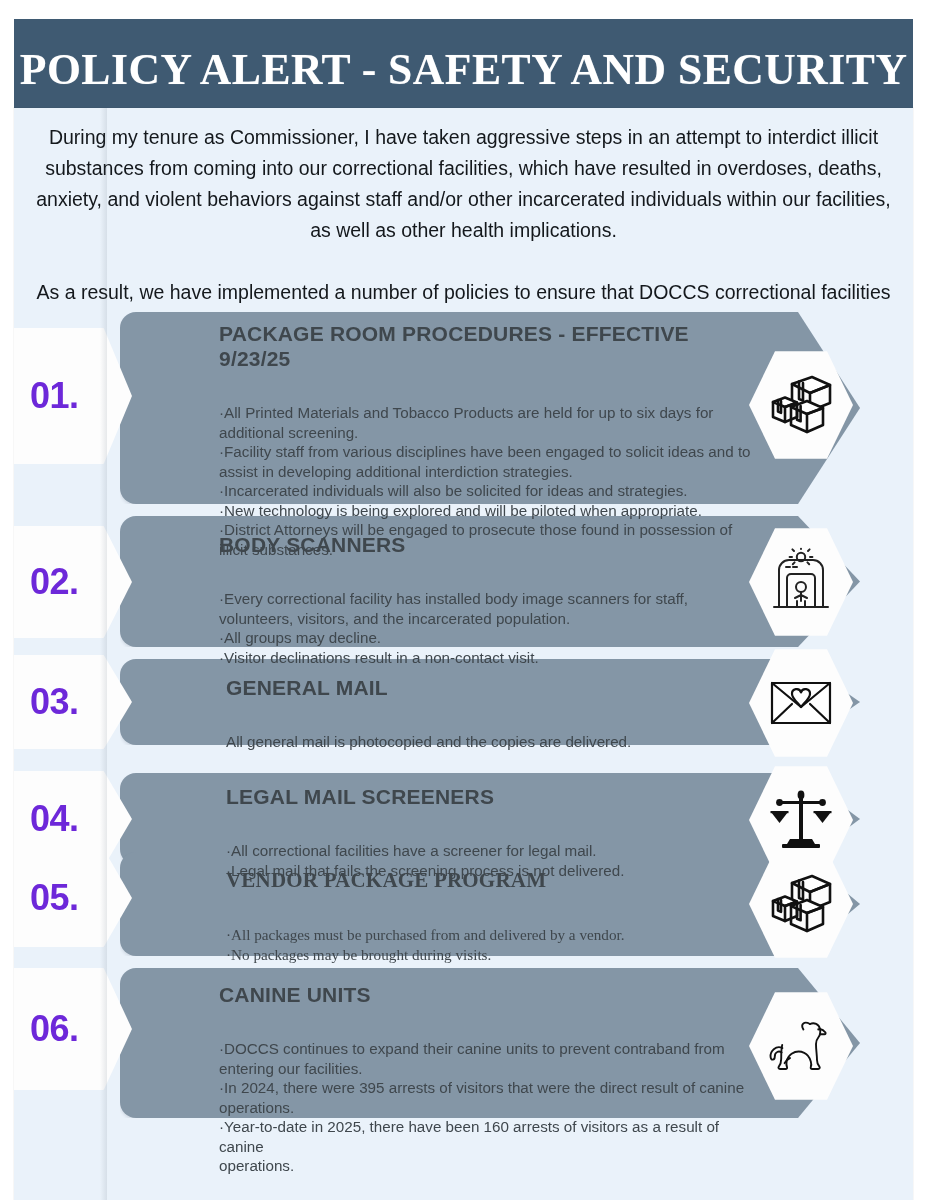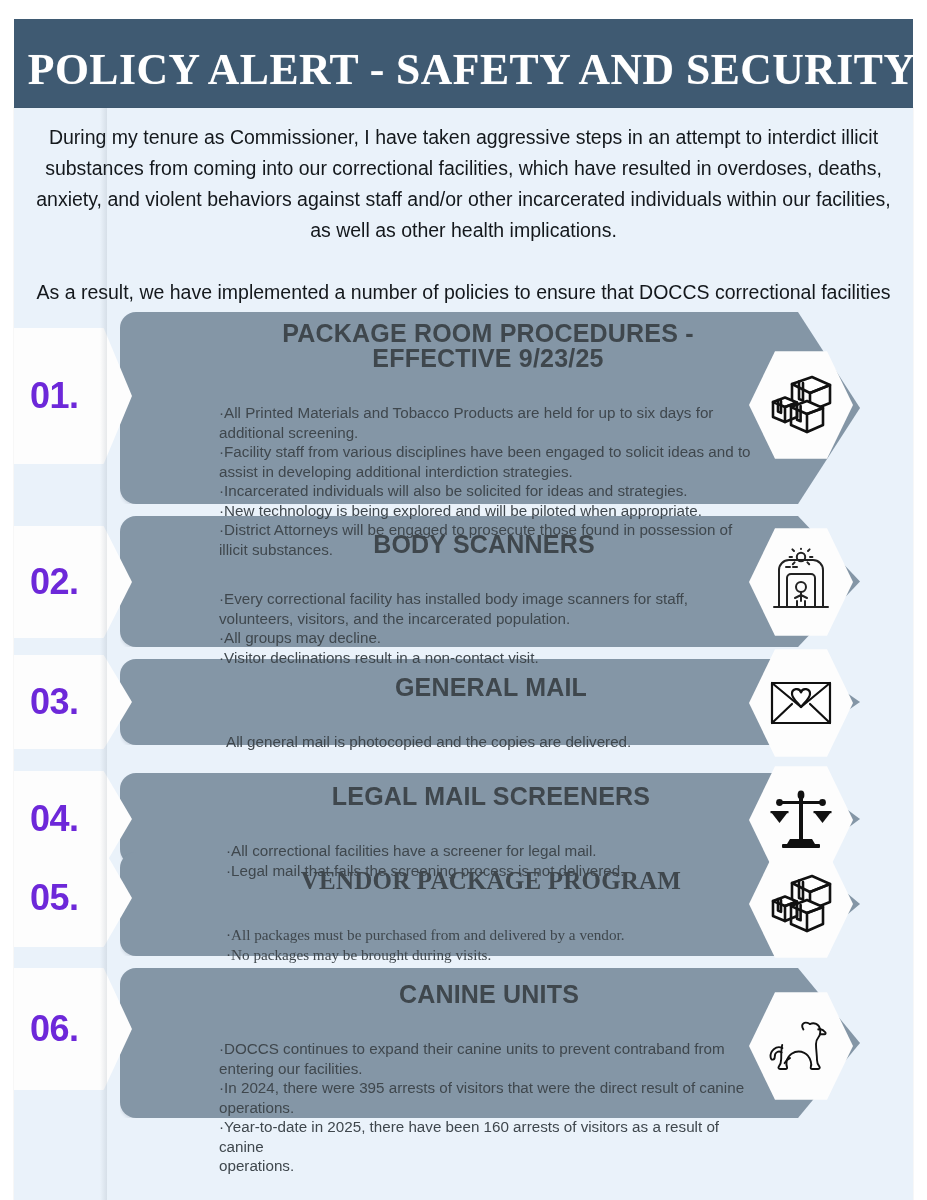--- a/index.html
+++ b/index.html
@@ -21,21 +21,21 @@
   
   .header-bar {
     position: absolute;
     left: 14px;
     top: 19px;
     width: 899px;
     height: 100px;
     background: #3f5a72;
     display: flex;
     align-items: center;
-    justify-content: flex-start;
+    justify-content: center;
   }
   .header-title {
     color: #ffffff;
     font-family: "Liberation Serif", serif;
     font-weight: bold;
     font-size: 45px;
     letter-spacing: 0.5px;
     transform: scaleX(0.97);
     white-space: nowrap;
     text-shadow: 0 0 1px rgba(255,255,255,0.35);
@@ -111,26 +111,25 @@
   }
 
   .texts {
     position: absolute;
     left: 205px;
     z-index: 2;
     width: 530px;
   }
   .item-title {
     color: #3f474d;
-    font-size: 25px;
+    font-size: 21px;
     font-weight: bold;
     letter-spacing: 0.2px;
     margin: 0 0 2px 0;
     line-height: 25px;
-    text-align: center;
   }
   .item-lines {
     color: #3f474d;
     font-size: 15.2px;
     line-height: 19.5px;
     margin-top: 32px;
   }
   .item-lines div { white-space: pre-wrap; }
 
   .hexicon {

